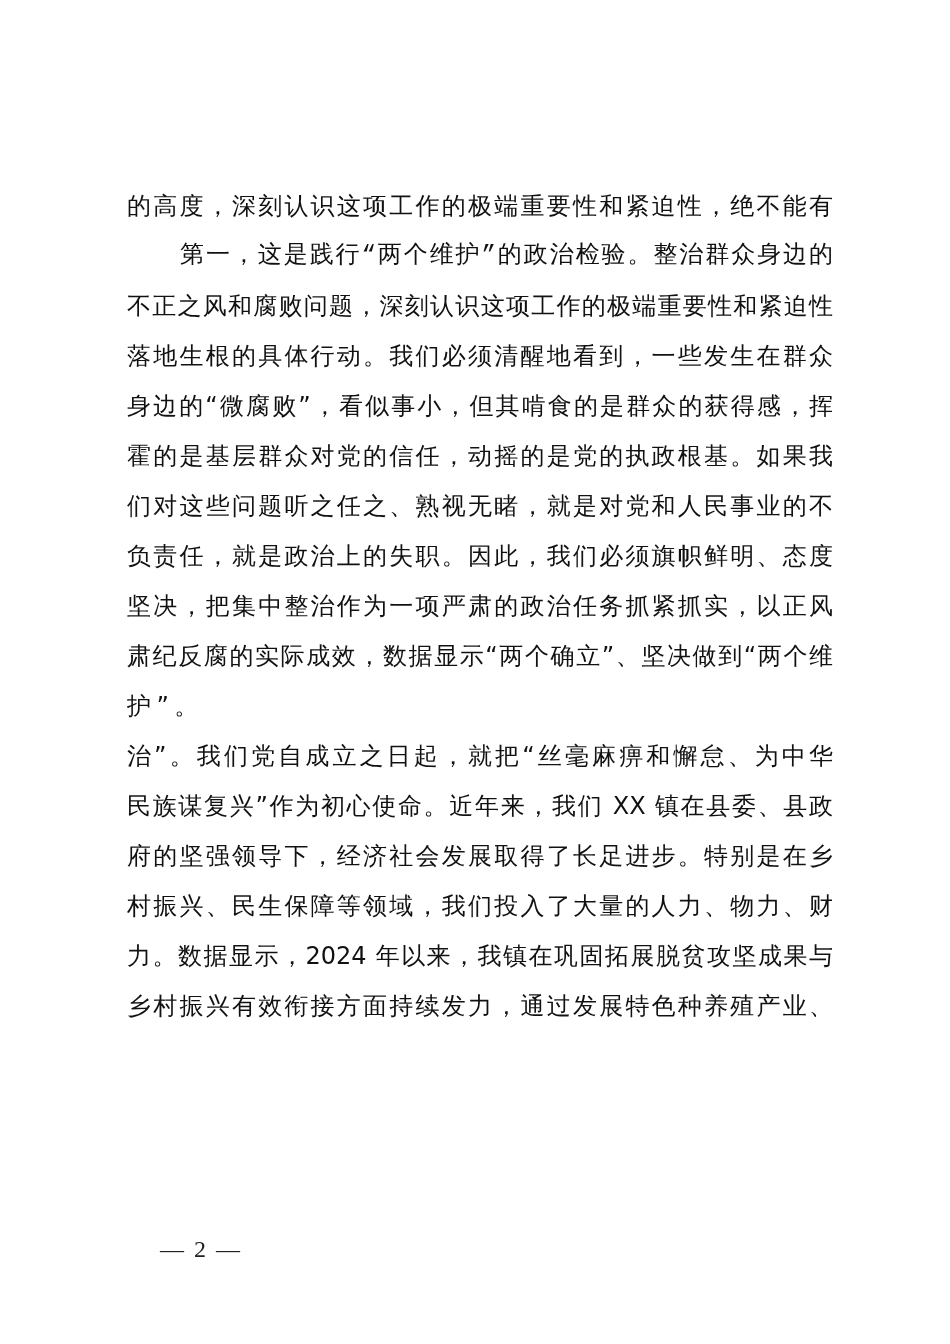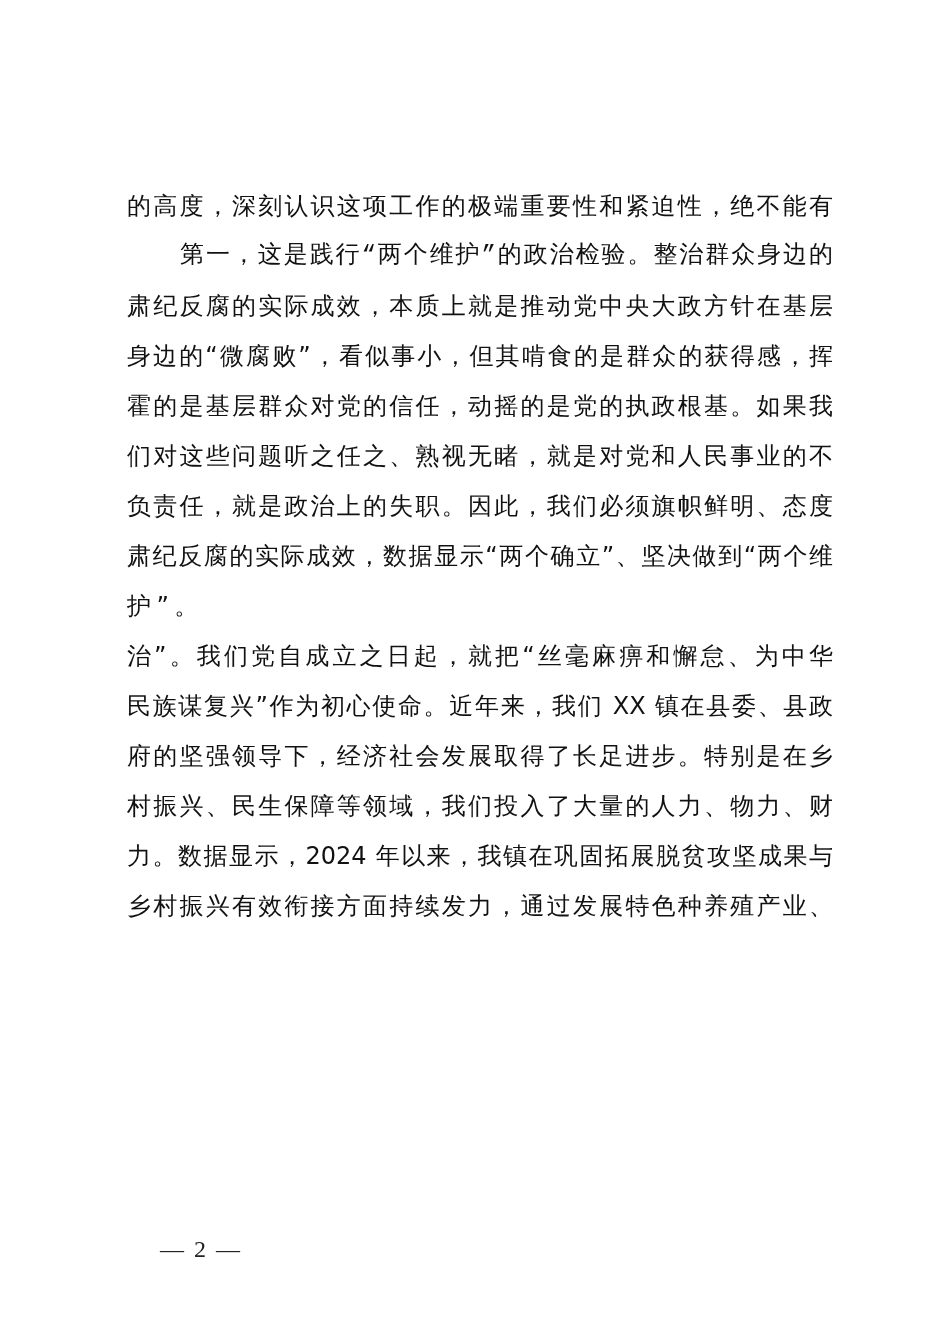--- a/index.html
+++ b/index.html
@@ -56,25 +56,27 @@
       white-space: nowrap;
     }
   </style>
 </head>
 <body>
 
 <div class="page">
   <div class="text-block">
     <div class="line justify">的高度，深刻认识这项工作的极端重要性和紧迫性，绝不能有</div>
     <div class="line justify indent">第一，这是践行“两个维护”的政治检验。整治群众身边的</div>
-    <div class="line justify">肃纪反腐的实际成效，本质上就是推动党中央大政方针在基层</div>
+    <div class="line justify">不正之风和腐败问题，深刻认识这项工作的极端重要性和紧迫性</div>
+    <div class="line justify">落地生根的具体行动。我们必须清醒地看到，一些发生在群众</div>
     <div class="line justify">身边的“微腐败”，看似事小，但其啃食的是群众的获得感，挥</div>
     <div class="line justify">霍的是基层群众对党的信任，动摇的是党的执政根基。如果我</div>
     <div class="line justify">们对这些问题听之任之、熟视无睹，就是对党和人民事业的不</div>
     <div class="line justify">负责任，就是政治上的失职。因此，我们必须旗帜鲜明、态度</div>
+    <div class="line justify">坚决，把集中整治作为一项严肃的政治任务抓紧抓实，以正风</div>
     <div class="line justify">肃纪反腐的实际成效，数据显示“两个确立”、坚决做到“两个维</div>
     <div class="line">护”。</div>
     <div class="line justify">治”。我们党自成立之日起，就把“丝毫麻痹和懈怠、为中华</div>
     <div class="line justify">民族谋复兴”作为初心使命。近年来，我们 XX 镇在县委、县政</div>
     <div class="line justify">府的坚强领导下，经济社会发展取得了长足进步。特别是在乡</div>
     <div class="line justify">村振兴、民生保障等领域，我们投入了大量的人力、物力、财</div>
     <div class="line justify">力。数据显示，2024 年以来，我镇在巩固拓展脱贫攻坚成果与</div>
     <div class="line justify">乡村振兴有效衔接方面持续发力，通过发展特色种养殖产业、</div>
   </div>
 

